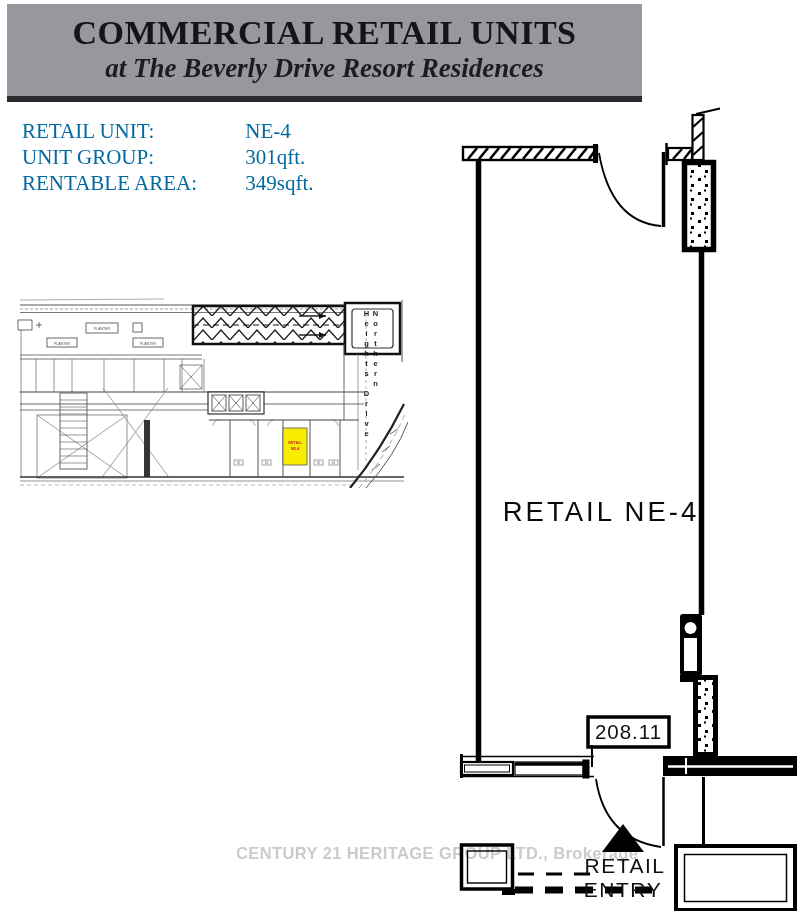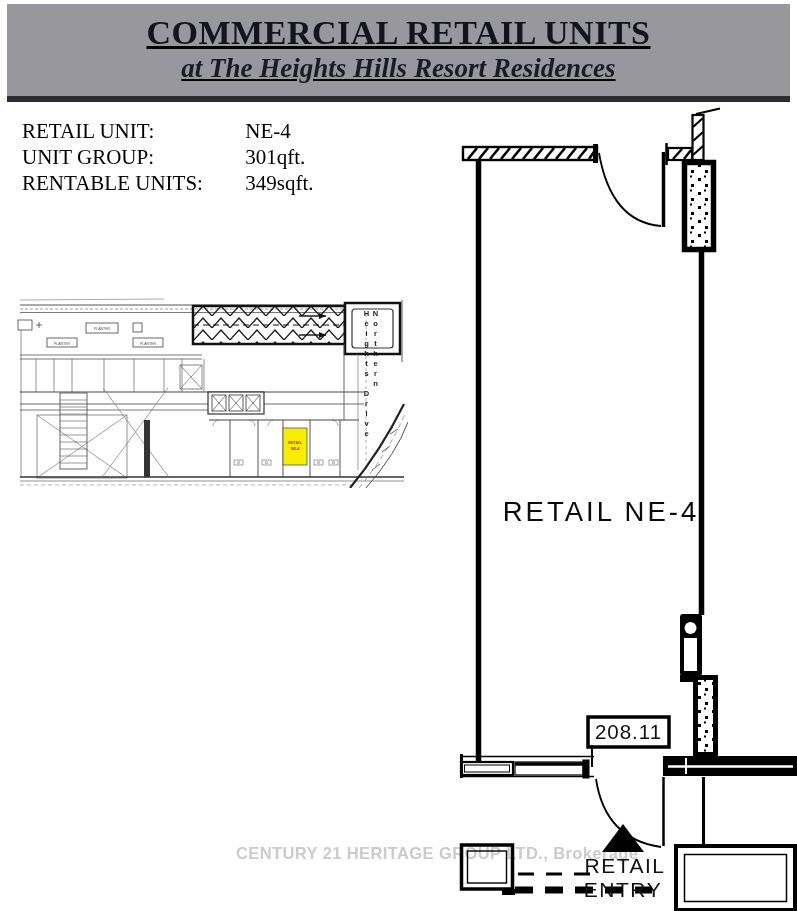--- a/index.html
+++ b/index.html
@@ -1,26 +1,26 @@
 <!DOCTYPE html>
 <html><head>
 <meta charset="utf-8">
 <style>
   html,body{margin:0;padding:0;background:#ffffff;}
   .canvas{position:relative;width:797px;height:911px;background:#ffffff;overflow:hidden;
           font-family:"Liberation Serif", serif;}
   
-  .header{position:absolute;left:7px;top:4px;width:783px;height:92px;
-          background:#97979d;border-bottom:6px solid #2b2b31;text-align:center;text-decoration:underline;}
+  .header{position:absolute;left:7px;top:4px;width:635px;height:92px;
+          background:#97979d;border-bottom:6px solid #2b2b31;text-align:center;}
   .header .title{margin-top:10px;font-size:34px;font-weight:700;color:#14141c;
                  letter-spacing:0.5px;line-height:38px;}
   .header .subtitle{font-size:27px;font-style:italic;font-weight:600;color:#1b1b24;
                     line-height:32px;}
   
-  .info{position:absolute;left:22px;top:118px;font-size:21px;color:#000000;}
+  .info{position:absolute;left:22px;top:118px;font-size:21px;color:#0369a1;}
   .info .row{height:26px;line-height:26px;}
   .info .lbl{display:inline-block;width:218px;}
   .info .val{display:inline-block;}
   
   .watermark{position:absolute;left:236px;top:844px;z-index:1;
              font-family:"Liberation Sans", sans-serif;font-weight:700;font-size:16.5px;
              color:rgba(185,185,189,0.75);letter-spacing:0.4px;white-space:nowrap;}
   
   .siteplan{position:absolute;left:14px;top:292px;z-index:2;}
   .floorplan{position:absolute;left:430px;top:105px;z-index:2;}
@@ -30,34 +30,34 @@
                 letter-spacing:1px;color:#1a1a1a;}
   svg text{font-family:"Liberation Sans", sans-serif;}
 </style>
 </head>
 <body>
 
 <div class="canvas">
 
   <div class="header">
     <div class="title">COMMERCIAL RETAIL UNITS</div>
-    <div class="subtitle">at The Heights Hills Resort Residences</div>
+    <div class="subtitle">at The Beverly Drive Resort Residences</div>
   </div>
 
   <div class="info">
     <div class="row">
       <span class="lbl">RETAIL UNIT:</span>
       <span class="val">NE-4</span>
     </div>
     <div class="row">
       <span class="lbl">UNIT GROUP:</span>
       <span class="val">301qft.</span>
     </div>
     <div class="row">
-      <span class="lbl">RENTABLE UNITS:</span>
+      <span class="lbl">RENTABLE AREA:</span>
       <span class="val">349sqft.</span>
     </div>
   </div>
 
   <div class="watermark">CENTURY 21 HERITAGE GROUP LTD., Brokerage</div>
 
   <svg class="siteplan" width="394" height="196" viewBox="0 0 394 196">
     <defs>
       <pattern id="chev" width="18" height="12" patternUnits="userSpaceOnUse">
         <path d="M0,12 L9,2 L18,12" fill="none" stroke="#1a1a1a" stroke-width="1.3"></path>

